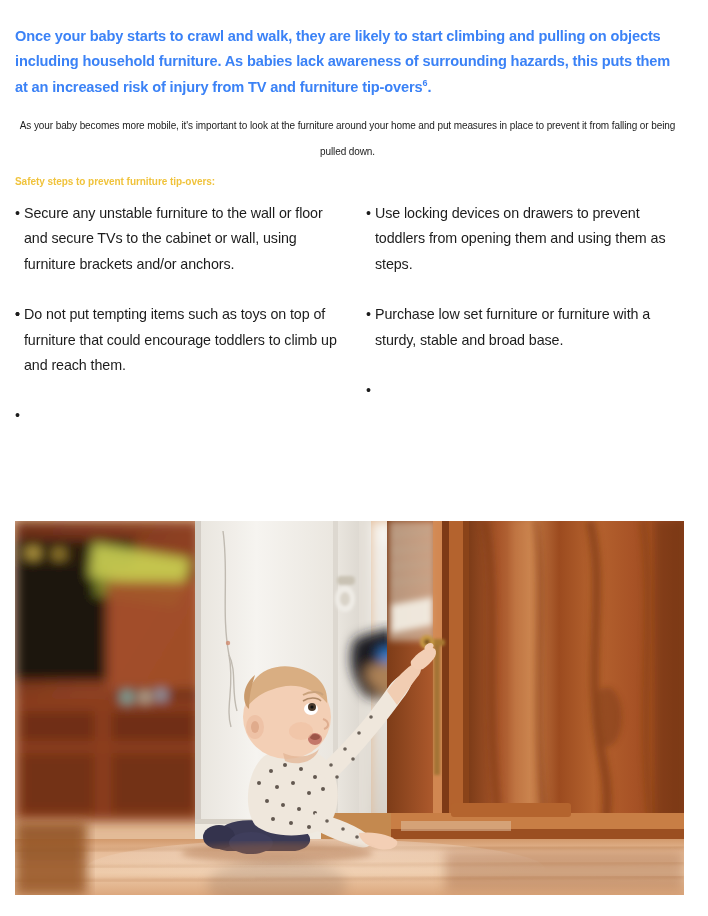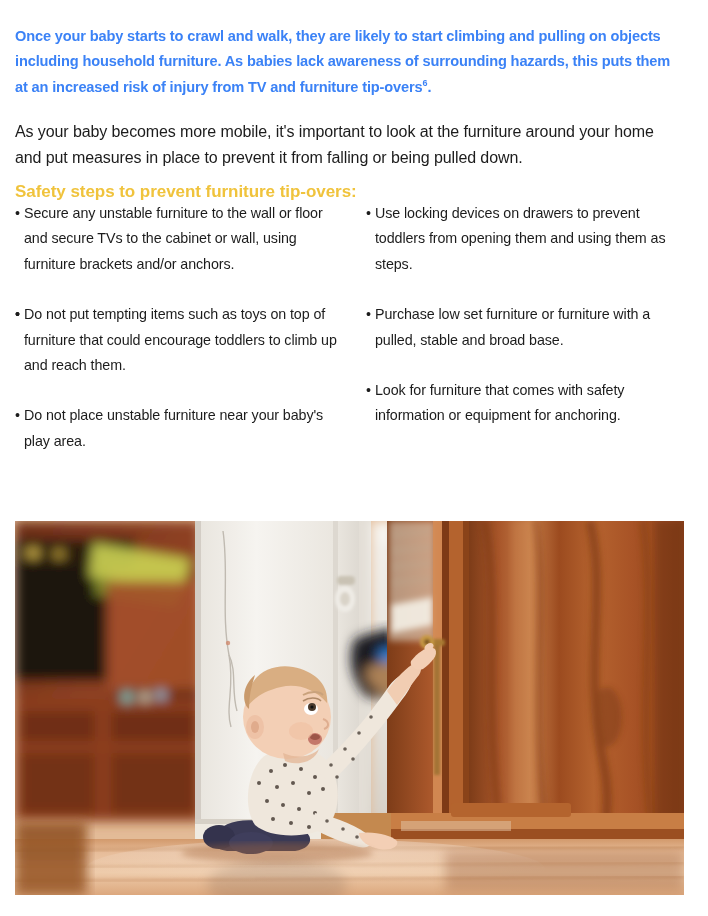--- a/index.html
+++ b/index.html
@@ -39,32 +39,33 @@
     font-size: 9px;
     vertical-align: super;
     line-height: 0;
   }
 
   .intro-regular {
     position: absolute;
     left: 15px;
     top: 103px;
     width: 665px;
-    font-size: 16px;
+    font-size: 10px;
     font-weight: normal;
     line-height: 25.5px;
     letter-spacing: -0.1px;
     color: #1c1c1c;
+    text-align: center;
   }
 
   .section-heading {
     position: absolute;
     left: 15px;
     top: 168px;
-    font-size: 17px;
+    font-size: 10px;
     font-weight: bold;
     letter-spacing: -0.05px;
     color: #f0c33c;
   }
 
   
   .cols {
     position: absolute;
     left: 0;
     top: 201px;
@@ -118,27 +119,27 @@
   <p class="intro-regular">As your baby becomes more mobile, it's important to look at the furniture around your home and put measures in place to prevent it from falling or being pulled down.</p>
 
   <h2 class="section-heading">Safety steps to prevent furniture tip-overs:</h2>
 
   <div class="cols">
 
     <div class="col col-left">
       <div class="bullet"><span class="dot">•</span><span>Secure any unstable furniture to the wall or floor and secure TVs to the cabinet or wall, using furniture brackets and/or anchors.</span></div>
       <div class="bullet"><span class="dot">•</span></div>
       <div class="bullet"><span class="dot">•</span><span>Do not put tempting items such as toys on top of furniture that could encourage toddlers to climb up and reach them.</span></div>
-      <div class="bullet"><span class="dot">•</span><span>Do not place unstable furniture near your baby's play area.</span></div>
+      <div class="bullet"><span class="dot">•</span></div>
     </div>
 
     <div class="col col-right">
       <div class="bullet"><span class="dot">•</span><span>Use locking devices on drawers to prevent toddlers from opening them and using them as steps.</span></div>
-      <div class="bullet"><span class="dot">•</span><span>Purchase low set furniture or furniture with a pulled, stable and broad base.</span></div>
-      <div class="bullet"><span class="dot">•</span><span>Look for furniture that comes with safety information or equipment for anchoring.</span></div>
+      <div class="bullet"><span class="dot">•</span><span>Purchase low set furniture or furniture with a sturdy, stable and broad base.</span></div>
+      <div class="bullet"><span class="dot">•</span></div>
     </div>
 
   </div>
 
   <div class="photo">
     <svg width="669" height="374" viewBox="0 0 669 374" xmlns="http://www.w3.org/2000/svg" role="img">
       <defs>
         <linearGradient id="floorGrad" x1="0" y1="0" x2="0" y2="1">
           <stop offset="0%" stop-color="#d29a6c"></stop>
           <stop offset="25%" stop-color="#e7bd9a"></stop>

